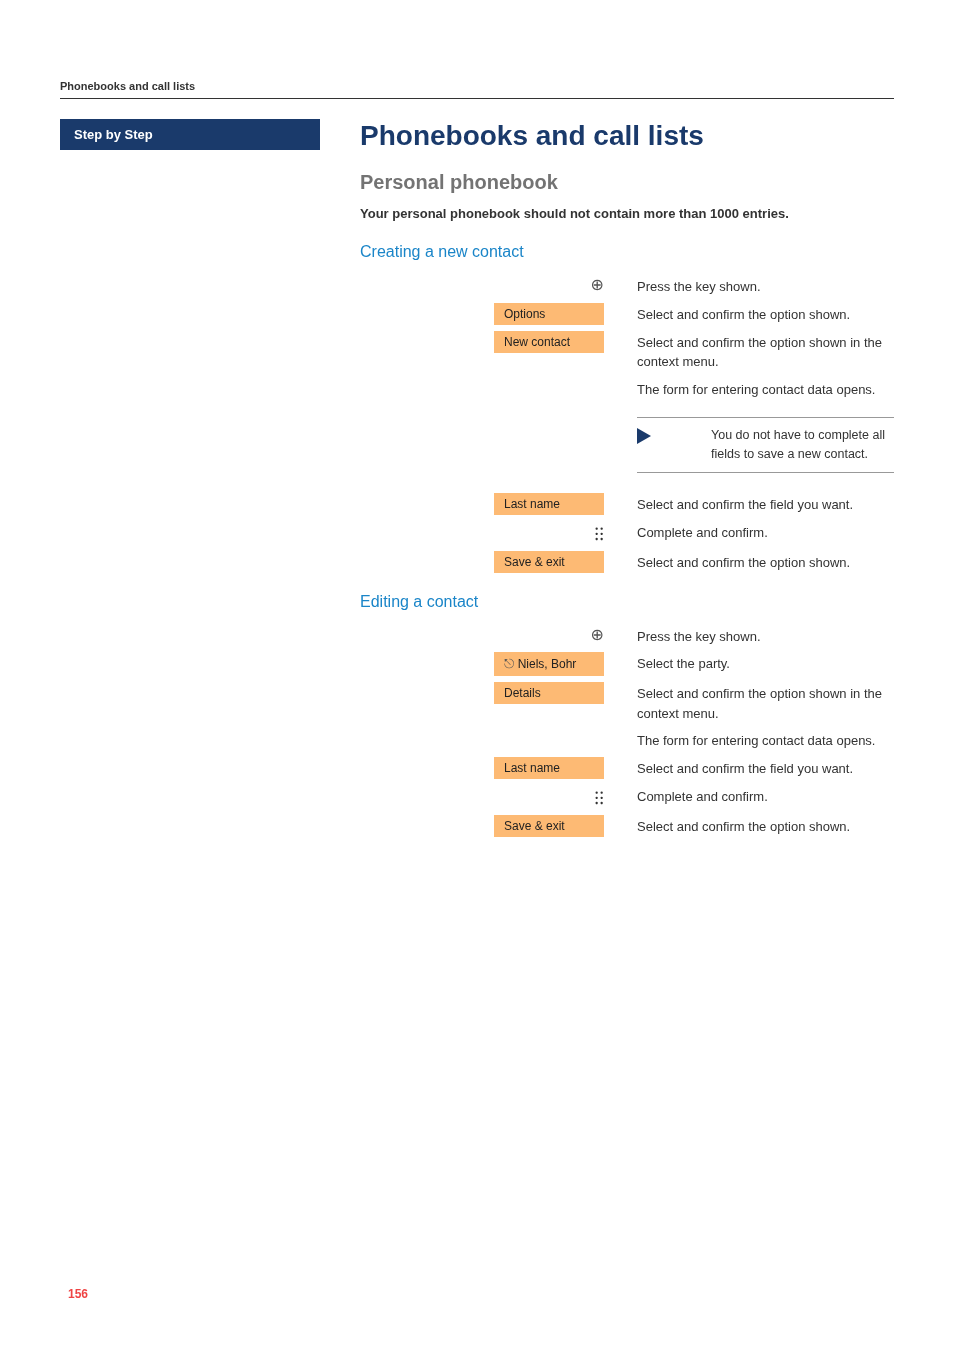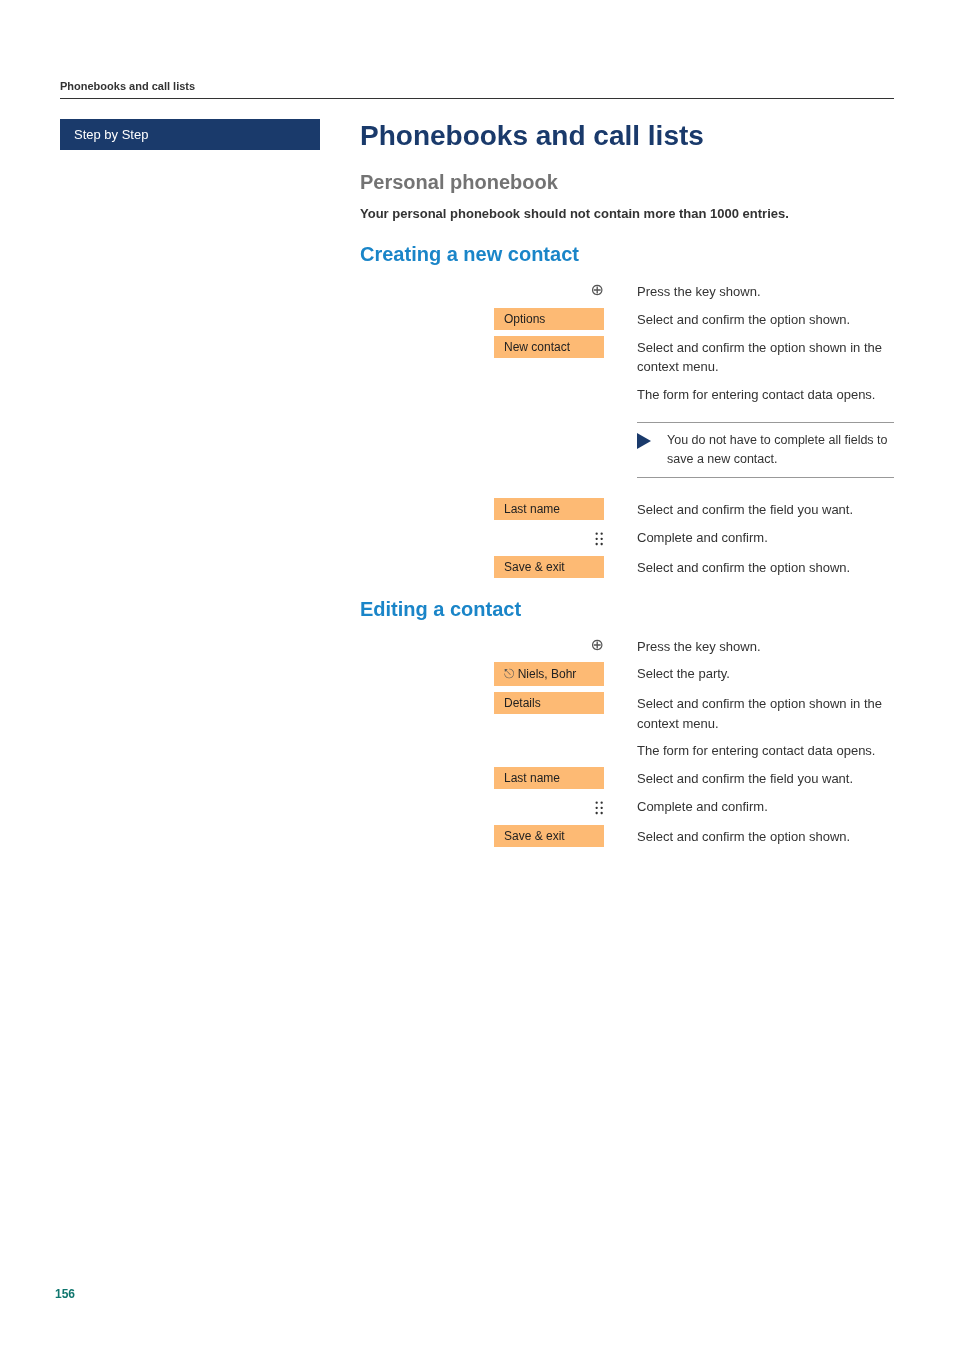--- a/index.html
+++ b/index.html
@@ -41,43 +41,43 @@
 
     .right-col {
       flex: 1;
       padding-left: 20px;
     }
 
     .step-by-step-box {
       background: #1a3a6b;
       color: white;
       font-size: 13px;
-      font-weight: normal;
+      font-weight: bold;
       padding: 8px 14px;
       margin-bottom: 20px;
     }
 
     .section-title-main {
       font-size: 28px;
       font-weight: bold;
       color: #1a3a6b;
       margin-bottom: 18px;
       line-height: 1.2;
     }
 
     .section-title-sub {
       font-size: 20px;
       font-weight: bold;
       color: #737373;
       margin-bottom: 10px;
     }
 
     .section-title-sub2 {
-      font-size: 20px;
-      font-weight: bold;
+      font-size: 16px;
+      font-weight: normal;
       color: #1a85c8;
       margin-bottom: 14px;
       margin-top: 20px;
     }
 
     .intro-text {
       font-size: 13px;
       color: #333;
       margin-bottom: 18px;
       line-height: 1.5;
@@ -106,20 +106,21 @@
       color: #333;
     }
 
     .note-box {
       display: flex;
       align-items: flex-start;
       margin: 10px 0 14px 0;
       border-top: 1px solid #999;
       border-bottom: 1px solid #999;
       padding: 8px 0;
+      gap: 44px;
     }
 
     .note-arrow {
       width: 30px;
       flex-shrink: 0;
       display: flex;
       align-items: flex-start;
       padding-top: 2px;
     }
 
@@ -140,24 +141,24 @@
     }
 
     .contact-icon {
       font-size: 13px;
       color: #555;
     }
 
     .page-number {
       position: absolute;
       bottom: 50px;
-      left: 55px;
+      left: 68px;
       font-size: 12px;
       font-weight: bold;
-      color: #0f766e;
+      color: #ef4444;
     }
 
     .full-row {
       display: flex;
       align-items: flex-start;
       margin-bottom: 6px;
     }
 
     .full-left {
       width: 260px;

